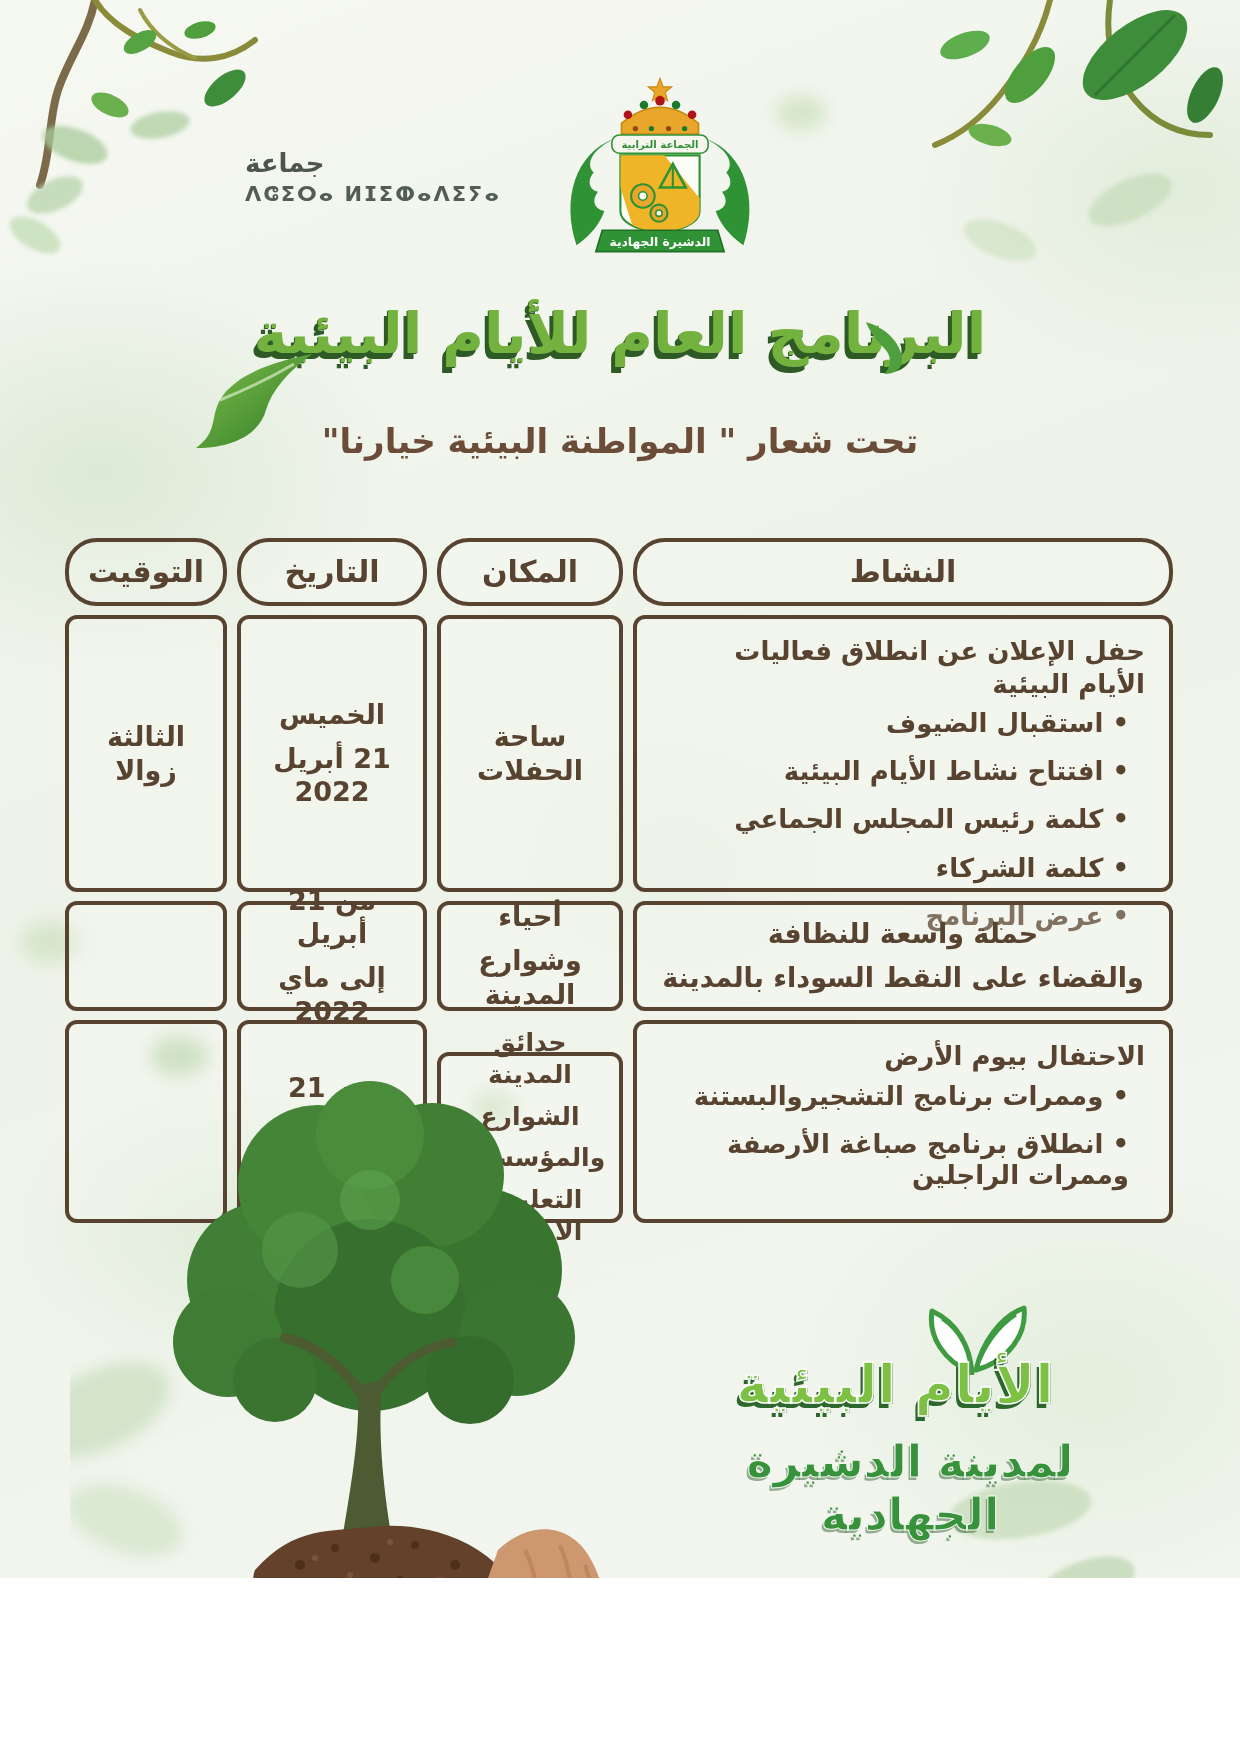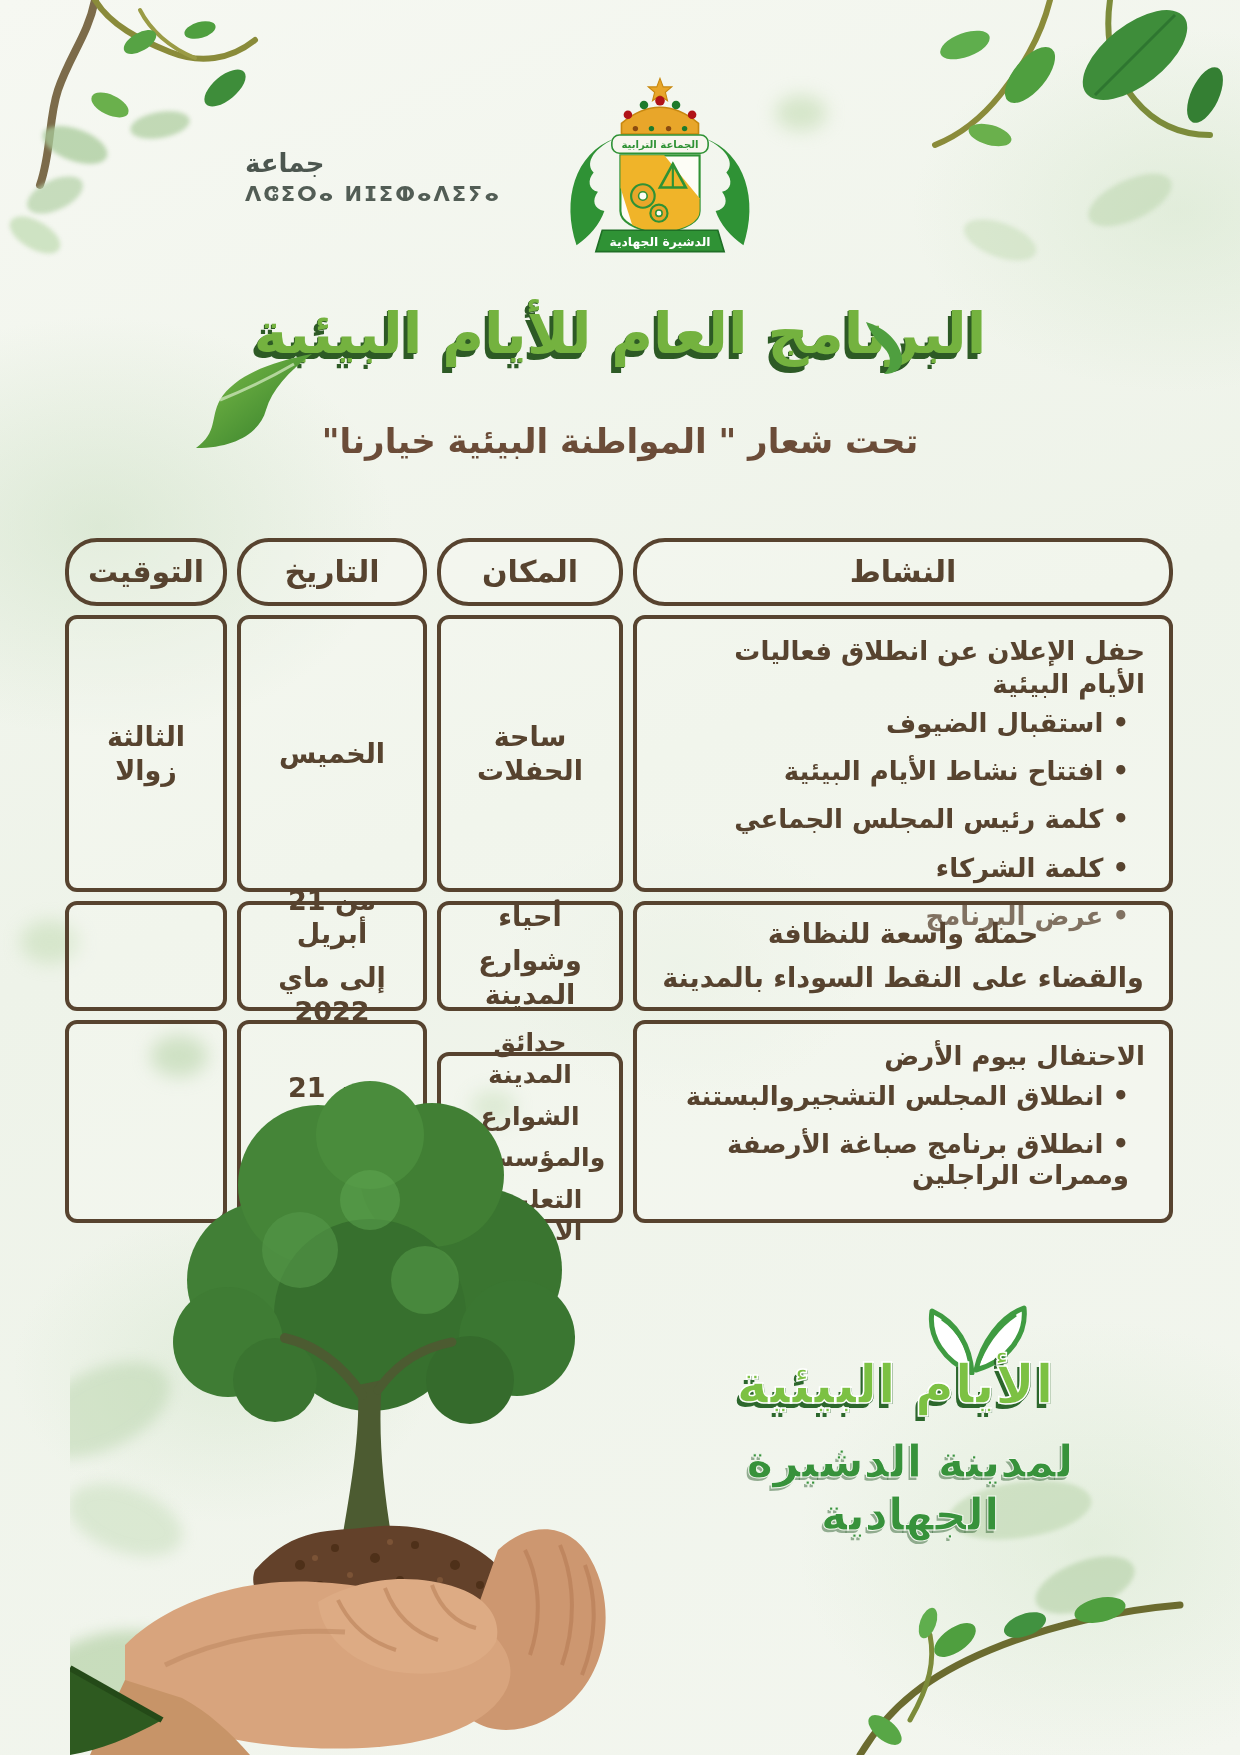--- a/index.html
+++ b/index.html
@@ -1,18 +1,18 @@
 <!DOCTYPE html>
 <html lang="ar" dir="rtl"><head>
 <meta charset="utf-8">
 <style>
   html,body{margin:0;padding:0;}
   body{font-family:"DejaVu Sans",sans-serif;}
   .poster{
-    position:relative;width:1240px;height:1755px;overflow:hidden;
+    position:relative;width:1240px;height:1578px;overflow:hidden;
     background-color:#f2f5ee;
     background-image:
       radial-gradient(420px 300px at 8% 30%, rgba(186,214,176,.38), transparent 70%),
       radial-gradient(380px 260px at 95% 12%, rgba(196,222,186,.35), transparent 70%),
       radial-gradient(300px 220px at 18% 78%, rgba(190,218,180,.30), transparent 70%),
       radial-gradient(420px 320px at 88% 88%, rgba(198,224,188,.34), transparent 70%),
       radial-gradient(260px 200px at 55% 55%, rgba(210,230,202,.20), transparent 70%),
       linear-gradient(160deg,#f6f8f2 0%,#eef3e9 45%,#f3f6ef 100%);
   }
   .abs{position:absolute;}
@@ -182,20 +182,21 @@
         <li>كلمة رئيس المجلس الجماعي</li>
         <li>كلمة الشركاء</li>
         <li>عرض البرنامج</li>
       </ul>
     </div>
     <div class="cell">
       <span class="ln">ساحة الحفلات</span>
     </div>
     <div class="cell">
       <span class="ln">الخميس</span>
+      <span class="ln">21 أبريل 2022</span>
     </div>
     <div class="cell">
       <span class="ln">الثالثة زوالا</span>
     </div>
 
     <div class="cell">
       <span class="ln">حملة واسعة للنظافة</span>
       <span class="ln">والقضاء على النقط السوداء بالمدينة</span>
     </div>
     <div class="cell">
@@ -204,21 +205,21 @@
     </div>
     <div class="cell">
       <span class="ln">من 21 أبريل</span>
       <span class="ln">إلى ماي 2022</span>
     </div>
     <div class="cell"></div>
 
     <div class="cell list">
       <div class="act-title">الاحتفال بيوم الأرض</div>
       <ul class="blist">
-        <li>انطلاق المجلس التشجيروالبستنة</li>
+        <li>وممرات برنامج التشجيروالبستنة</li>
         <li>انطلاق برنامج صباغة الأرصفة وممرات الراجلين</li>
       </ul>
     </div>
     <div class="cell place3">
       <span class="ln">حدائق المدينة</span>
       <span class="ln">الشوارع</span>
       <span class="ln">والمؤسسات</span>
       <span class="ln">التعليمية الابتدائية</span>
     </div>
     <div class="cell">

